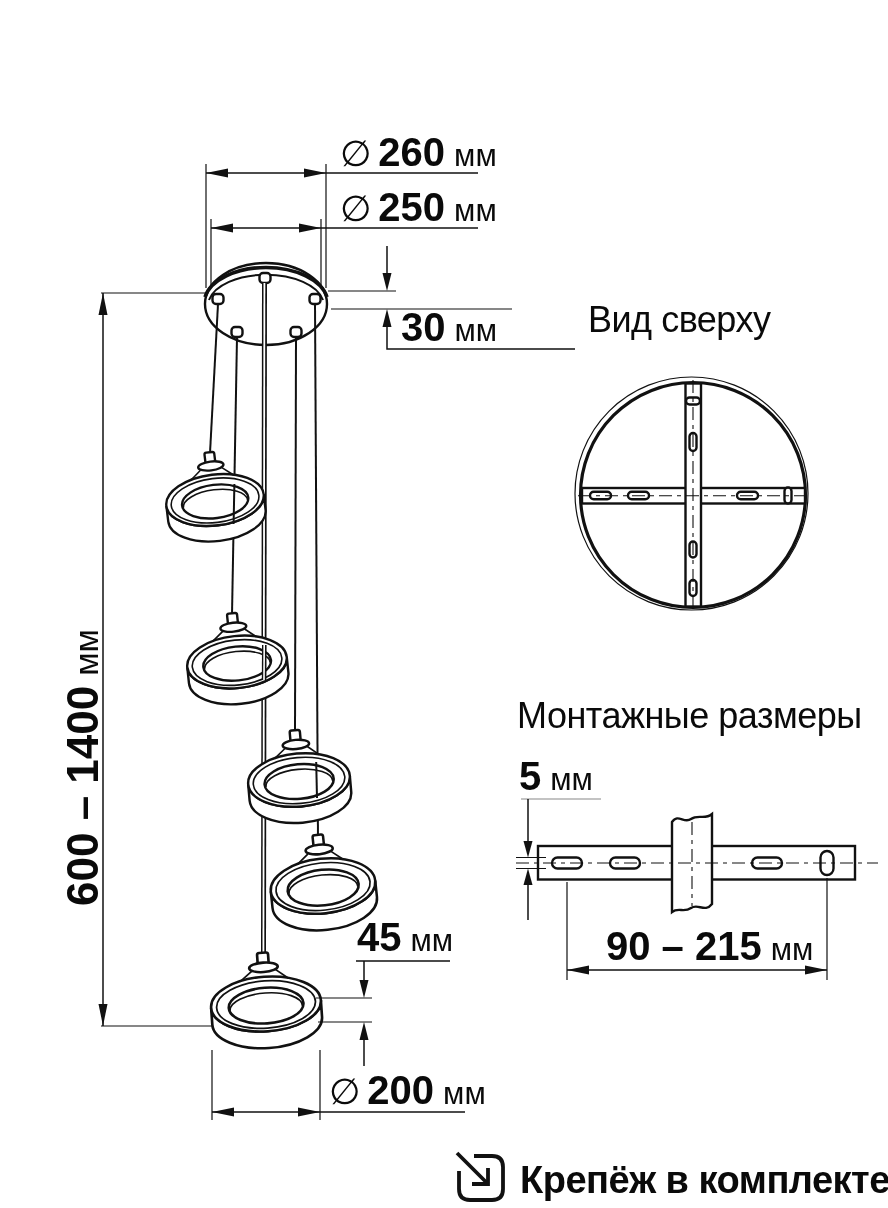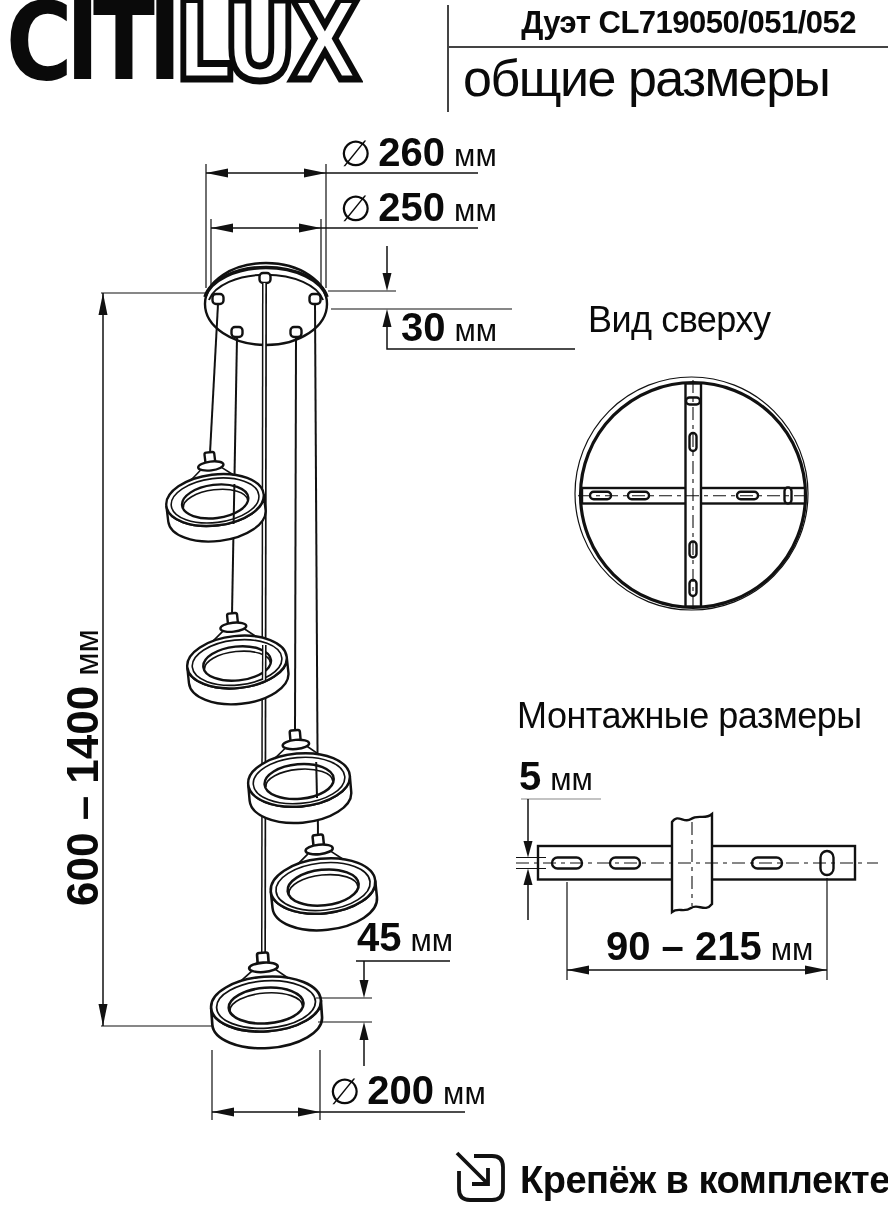--- a/index.html
+++ b/index.html
@@ -37,27 +37,20 @@
   .shape{stroke:#111;stroke-width:2.4;fill:#fff;}
   .shape-thin{stroke:#111;stroke-width:1.6;fill:none;}
   .dash{stroke:#111;stroke-width:1.1;fill:none;stroke-dasharray:13 5 4 5;}
   .cable{stroke:#111;stroke-width:2;fill:none;}
 </style>
 </head>
 <body>
 
 <div class="page">
 
-  <div class="header">
-    <div class="logo"><span class="logo-solid">CITI</span><span class="logo-outline">LUX</span></div>
-    <div class="header-right">
-      <div class="model">Дуэт CL719050/051/052</div>
-      <div class="subtitle">общие размеры</div>
-    </div>
-  </div>
 
   <svg width="888" height="1208" viewBox="0 0 888 1208">
     <defs>
       <g id="ringShape">
         <path class="shape" d="M -50 0 L -50 16 A 50 26 0 0 0 50 16 L 50 0 A 50 26 0 0 1 -50 0 Z"></path>
         <ellipse class="shape" cx="0" cy="0" rx="50" ry="26"></ellipse>
         <ellipse class="shape-thin" cx="0" cy="0.5" rx="45" ry="22.5"></ellipse>
         <path class="shape-thin" d="M -26 -7 L -14 10 L 15 10 L 27 -7" stroke-width="1.8"></path>
         <ellipse class="shape" cx="0" cy="1.5" rx="34" ry="17" stroke-width="2.2"></ellipse>
         <path class="shape-thin" d="M -33 4 A 33 14.5 0 0 1 33 4"></path>

